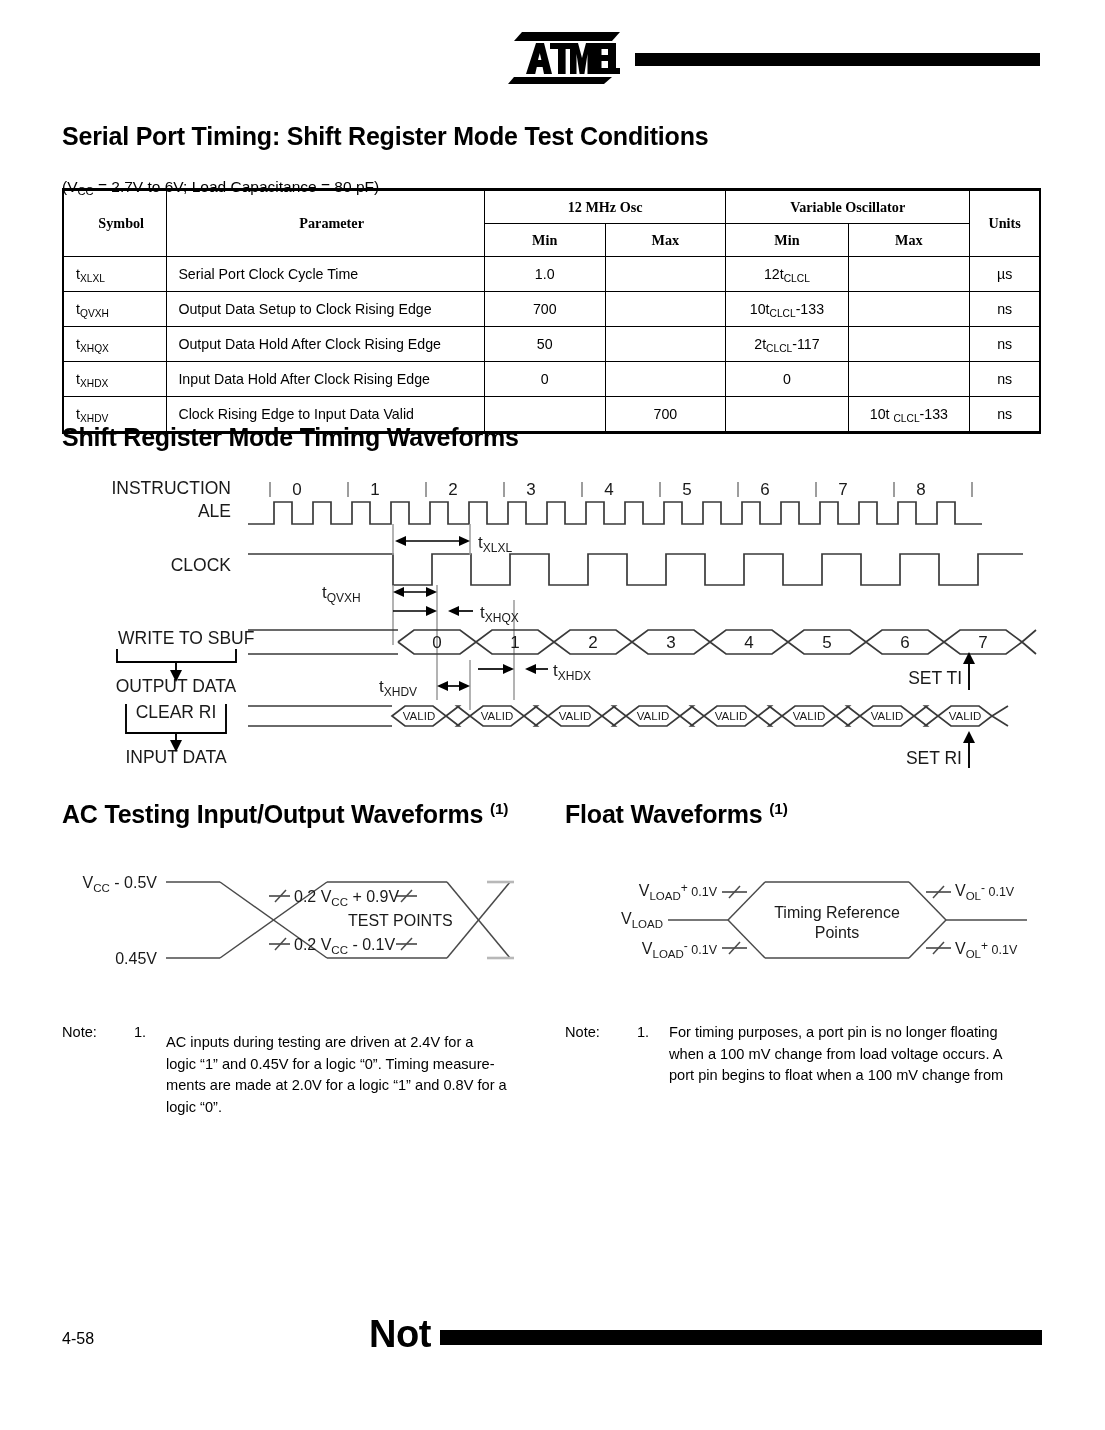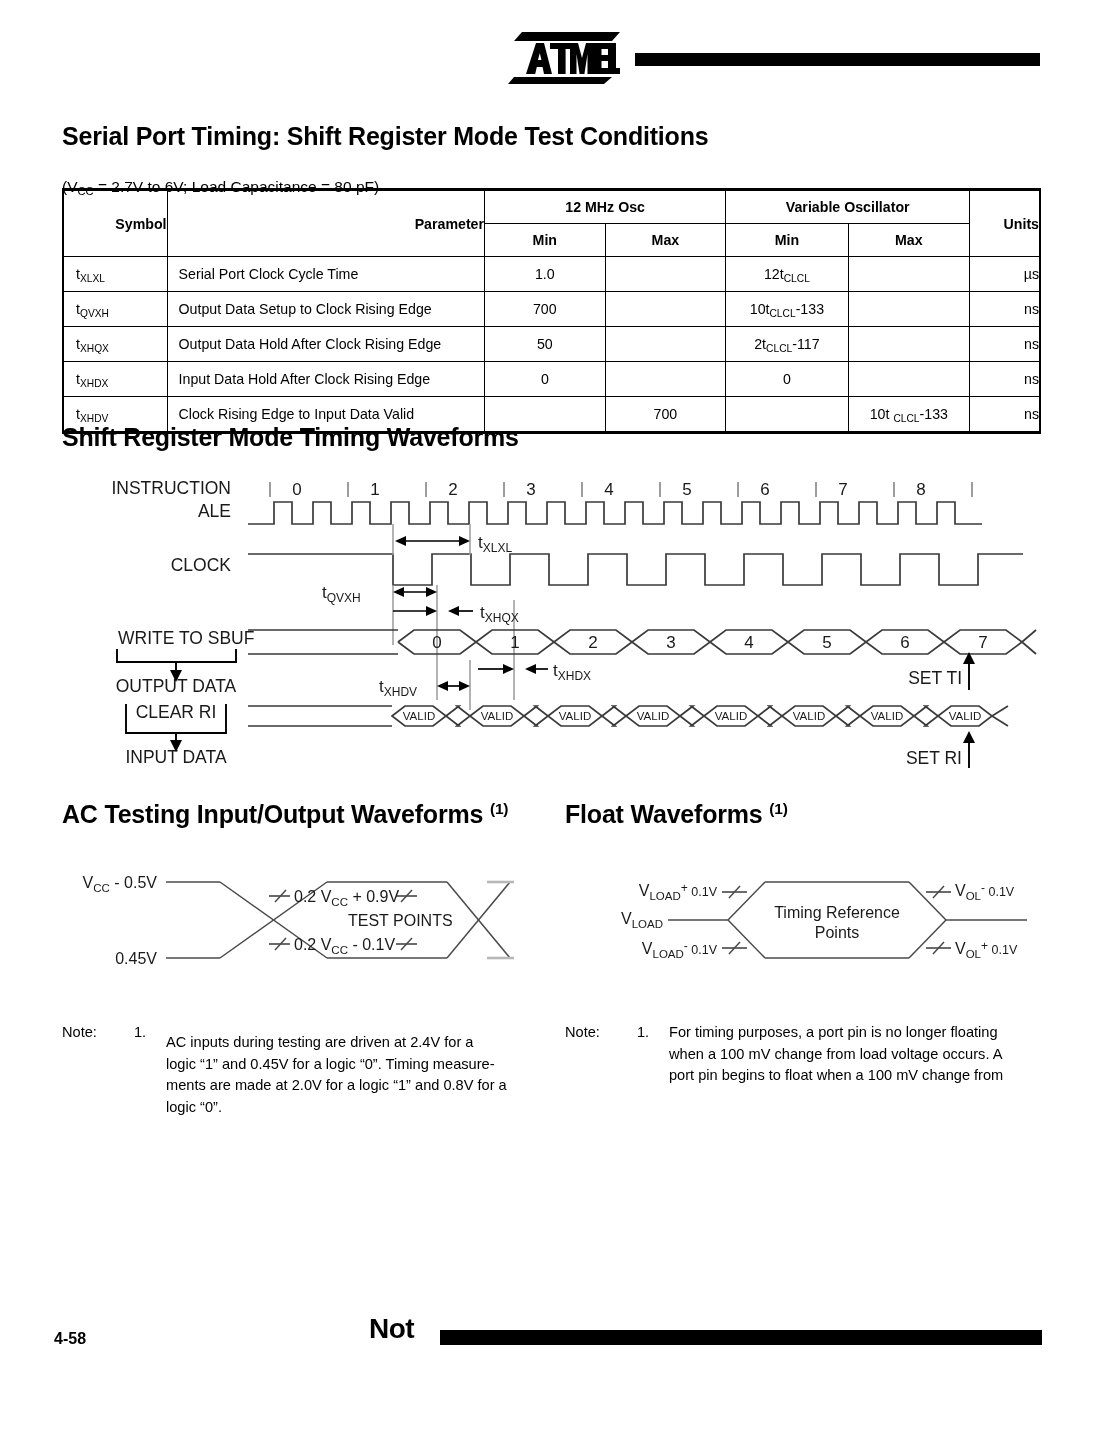--- a/index.html
+++ b/index.html
@@ -68,66 +68,67 @@
     font-weight: normal;
     vertical-align: middle;
   }
   .tbl .outer-top { border-top: 3px solid #000; }
   .tbl .outer-bot { border-bottom: 3px solid #000; }
   .tbl .outer-l { border-left: 2px solid #000; }
   .tbl .outer-r { border-right: 2px solid #000; }
   .tbl th {
     font-weight: bold;
     height: 32px;
+    font-family: Liberation Serif, serif;
   }
   .cell-sym {
     width: 92px;
     padding-left: 12px !important;
     text-align: left;
     height: 34px;
   }
   .cell-par {
     width: 313px;
     padding-left: 11px !important;
     text-align: left;
   }
   .cell-num {
     text-align: center;
     width: 123px;
   }
   .cell-units {
-    text-align: right;
+    text-align: center;
     width: 70px;
   }
-  .hdr-left { text-align: right; padding-left: 12px !important; }
+  .hdr-left { text-align: center; padding-left: 12px !important; }
 
   
   .wf {
     position: absolute;
     left: 0; top: 0;
   }
   .wf svg { display: block; }
 
   
   .note-block { position: absolute; font-size: 14.6px; line-height: 21.5px; }
   .note-lbl { position: absolute; }
   .note-num { position: absolute; }
   .note-txt { position: absolute; width: 385px; }
 
   
   .page-num {
     position: absolute;
-    left: 54px; top: 1330px;
+    left: 62px; top: 1330px;
     font-size: 16px;
-    font-weight: bold;
+    font-weight: normal;
   }
   .foot-word {
     position: absolute;
     left: 369px; top: 1313px;
-    font-size: 28px;
+    font-size: 38px;
     font-weight: bold;
     letter-spacing: -0.5px;
   }
   .foot-bar {
     position: absolute;
     left: 440px; top: 1330px;
     width: 602px; height: 15px;
     background: #000000;
   }
 </style>

